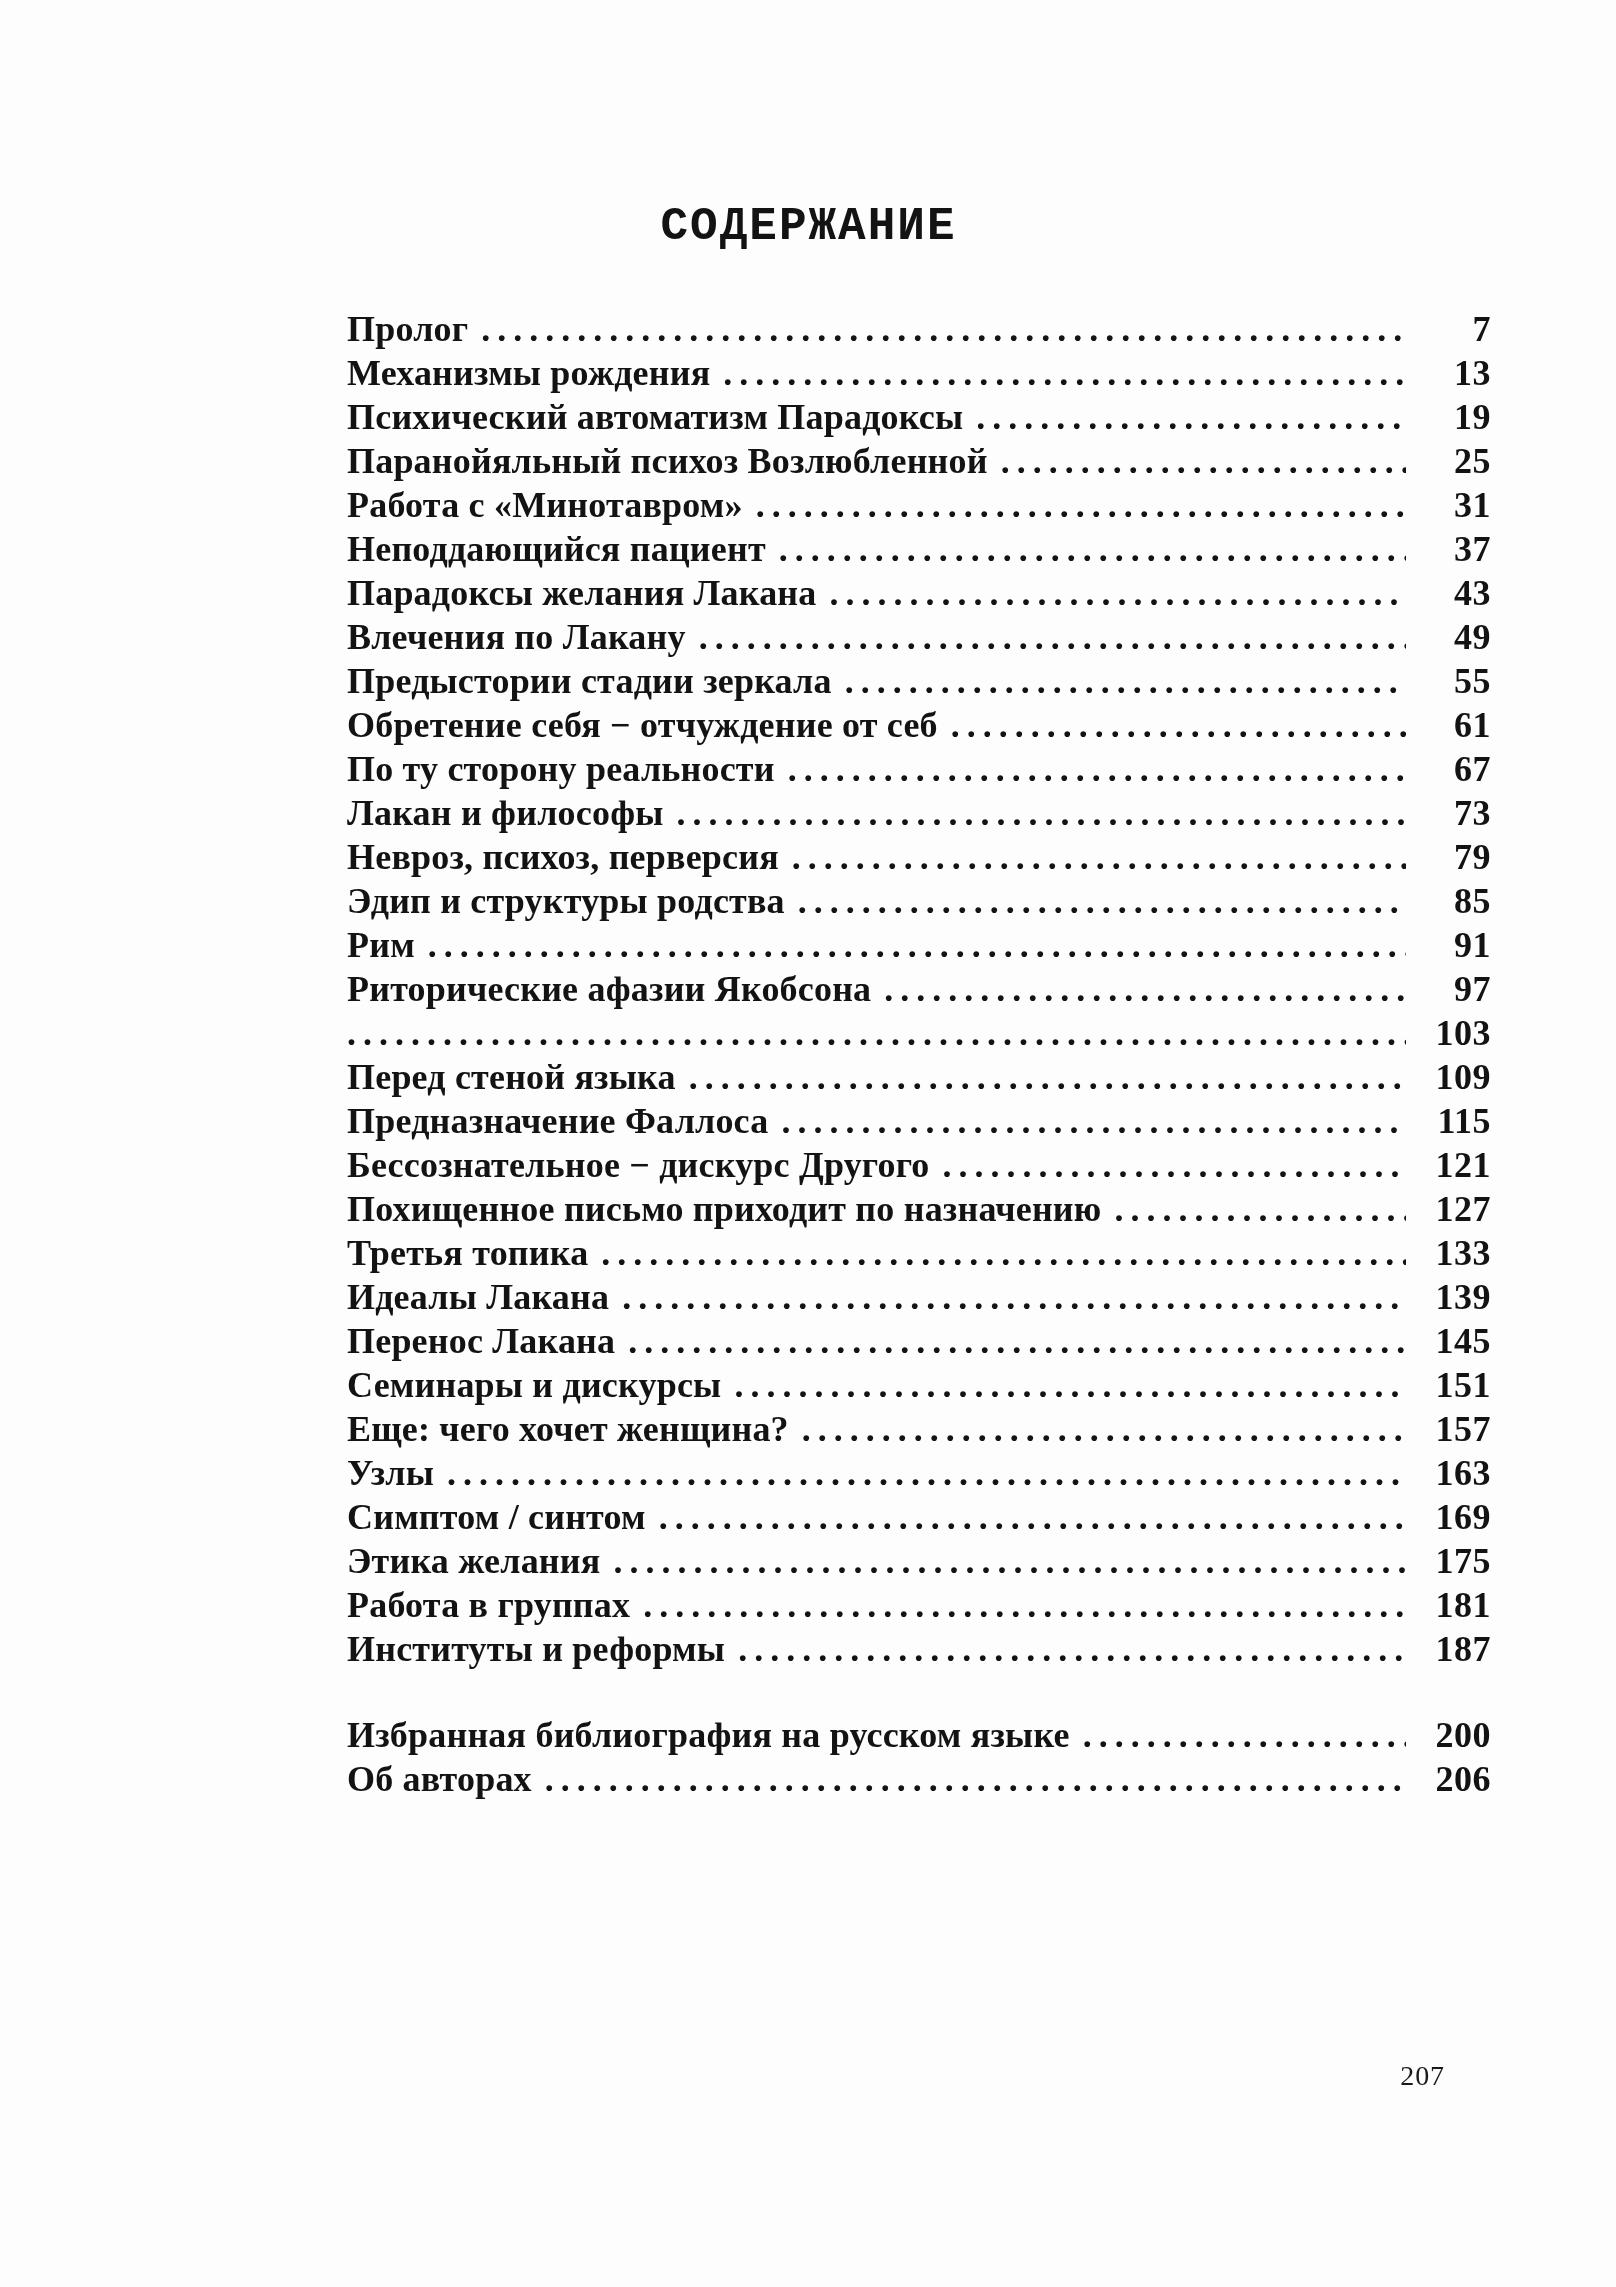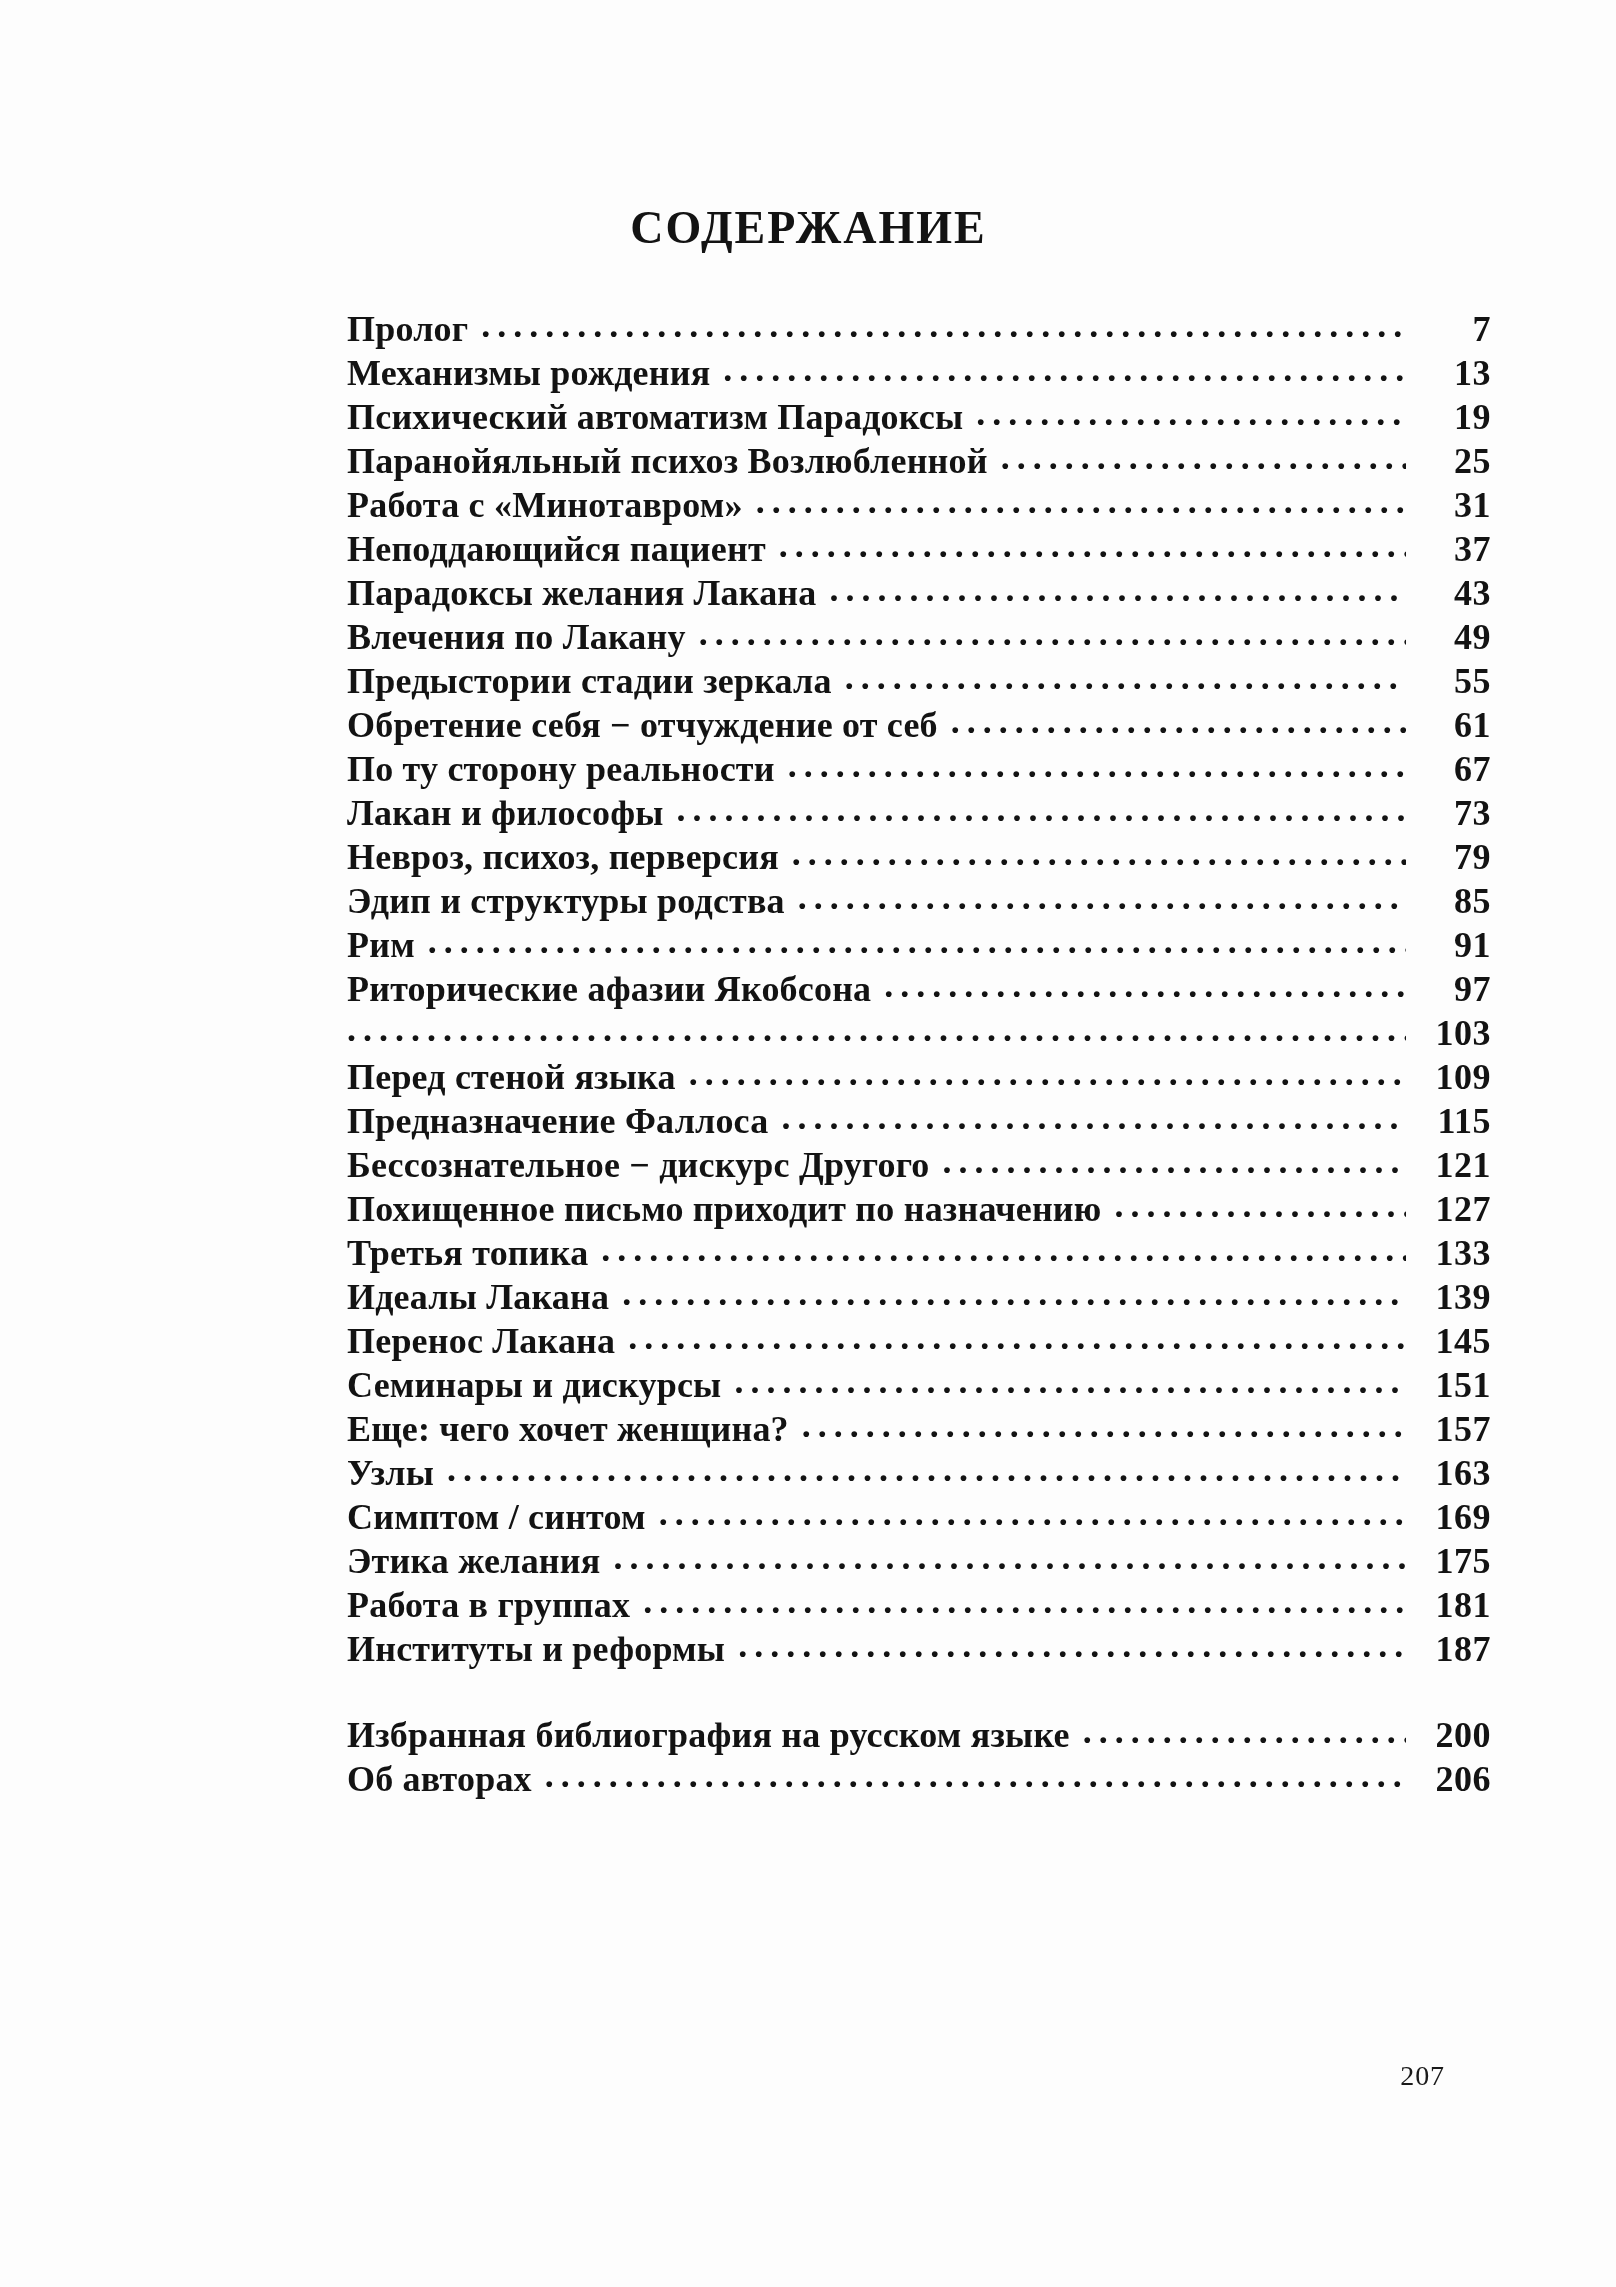--- a/index.html
+++ b/index.html
@@ -26,34 +26,34 @@
   .toc-title {
     position: absolute;
     top: 201px;
     left: 0;
     width: 1617px;
     text-align: center;
     font-size: 46px;
     font-weight: bold;
     letter-spacing: 2px;
     color: #131313;
-    font-family: Liberation Serif, serif;
+    font-family: Liberation Mono, monospace;
   }
 
   
   .toc-list {
     position: absolute;
     top: 307px;
     left: 347px;
     width: 1144px;
   }
 
   .toc-row {
     display: flex;
-    align-items: center;
+    align-items: flex-end;
     width: 100%;
     font-size: 36px;
     font-weight: bold;
     line-height: 44px;
     color: #131313;
     white-space: nowrap;
     overflow: hidden;
   }
 
   .toc-row.gap-before {

